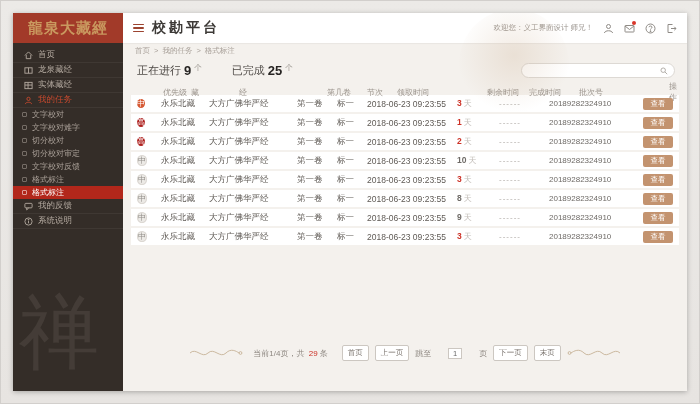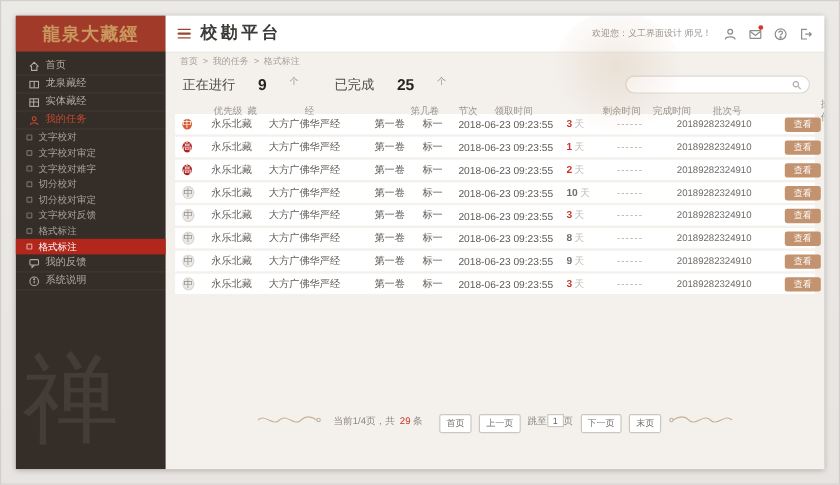--- a/index.html
+++ b/index.html
@@ -9,21 +9,21 @@
     font-family:"Liberation Sans","DejaVu Sans",sans-serif;
     -webkit-font-smoothing:antialiased;
   }
   .frame{position:absolute;inset:0;border:1px solid #d2cfcc;pointer-events:none;}
   .window{
     position:absolute;left:13px;top:13px;width:674px;height:378px;
     background:#f4f1ed;box-shadow:0 1px 5px rgba(0,0,0,.28);
     display:flex;overflow:hidden;
   }
   
-  .sidebar{width:125px;background:#342d28;flex:none;position:relative;display:flex;flex-direction:column;}
+  .sidebar{width:110px;background:#342d28;flex:none;position:relative;display:flex;flex-direction:column;}
   .logo{height:30px;background:#a23a29;color:#c9995f;display:flex;align-items:center;justify-content:center;
         font-family:"DejaVu Serif","Liberation Serif",serif;font-weight:bold;font-size:15px;letter-spacing:1px;flex:none;}
   .menu{margin-top:5px;color:#b4aaa0;}
   .s-item{height:14px;display:flex;align-items:center;gap:5px;padding-left:11px;font-size:8.5px;
           border-bottom:1px solid rgba(255,255,255,.055);cursor:default;}
   .s-item svg{width:9px;height:9px;flex:none;}
   .s-item.active{color:#c7492e;}
   .sub-item{height:13px;display:flex;align-items:center;gap:5px;padding-left:9px;font-size:8px;color:#aaa098;}
   .sub-item .dot{width:5px;height:5px;border:1px solid currentColor;border-radius:1px;opacity:.55;flex:none;box-sizing:border-box;}
   .sub-item.sel{background:#b2271b;color:#fff;}
@@ -38,21 +38,21 @@
   .burger span{display:block;height:1.6px;background:#9c4430;border-radius:1px;}
   .app-title{font-family:"DejaVu Serif","Liberation Serif",serif;font-weight:bold;font-size:14px;
         color:#3d3a37;letter-spacing:3px;margin-left:8px;}
   .top-right{margin-left:auto;display:flex;align-items:center;gap:9px;}
   .welcome{font-size:7.5px;color:#9a948e;}
   .tb-icon{width:12px;height:12px;position:relative;color:#8f8b86;cursor:pointer;display:flex;align-items:center;justify-content:center;}
   .tb-icon svg{width:11px;height:11px;}
   .badge{position:absolute;top:-1px;right:-1px;width:4px;height:4px;border-radius:50%;background:#d8352a;}
   .breadcrumb{height:15px;display:flex;align-items:center;gap:4px;padding:0 12px;font-size:7.5px;color:#a8a099;flex:none;}
   .statsrow{display:flex;align-items:center;padding:5px 12px 3px 14px;flex:none;}
-  .stat{font-family:"DejaVu Serif","Liberation Serif",serif;font-size:11px;color:#4e4a46;margin-right:30px;display:flex;align-items:flex-start;gap:16px;}
+  .stat{font-family:"DejaVu Serif","Liberation Serif",serif;font-size:11px;color:#4e4a46;margin-right:30px;display:flex;align-items:flex-start;}
   .stat b{font-size:13px;color:#262422;margin:0 3px;font-family:"Liberation Sans",sans-serif;}
   .stat .unit{font-size:7.5px;color:#96918b;}
   .search{margin-left:auto;width:140px;height:13px;border:1px solid #ddd9d4;border-radius:8px;background:#fff;
         display:flex;align-items:center;padding:0 6px;}
   .search input{flex:1;border:none;outline:none;background:transparent;font-size:8px;color:#666;min-width:0;}
   .search svg{width:8px;height:8px;color:#b0aba5;flex:none;}
   
   .table{padding:0 8px;flex:none;}
   .tgrid{display:grid;grid-template-columns:28px 48px 88px 40px 30px 90px 42px 50px 90px 1fr;align-items:center;}
   .thead{height:14px;font-size:8px;color:#9b948d;padding:0 2px;margin-left:30px;}
@@ -63,28 +63,28 @@
   .p-high{background:#ae1f1d;color:#fff;}
   .p-normal{background:#eceae6;color:#928e89;border:1px solid #dbd7d2;line-height:11px;}
   .remain .num{color:#6e6a66;font-weight:bold;}
   .remain .num.urgent{color:#cc3126;font-weight:bold;}
   .remain .unit{color:#c2bdb8;margin-left:2px;font-size:8px;}
   .dashes{color:#aeaaa5;font-size:8px;letter-spacing:1px;}
   .batch{font-size:8px;color:#6e6a66;}
   .view-btn{width:30px;height:12px;background:#c3936f;border:none;border-radius:2px;color:#fff;
         font-size:7.5px;line-height:12px;cursor:pointer;justify-self:center;padding:0;}
   
-  .pagination{position:absolute;left:0;right:0;bottom:30px;display:flex;align-items:flex-start;justify-content:center;gap:6px;font-size:8px;color:#8d8780;}
+  .pagination{position:absolute;left:0;right:0;bottom:30px;display:flex;align-items:center;justify-content:center;gap:6px;font-size:8px;color:#8d8780;}
   .ornament{color:#c6b29698;width:54px;height:10px;flex:none;}
   .ornament svg{width:54px;height:10px;display:block;}
   .ornament.flip svg{transform:scaleX(-1);}
   .pg-info{margin:0 8px 0 4px;}
   .pg-info .red{color:#cc3126;margin:0 2px;}
   .pg-btn{border:1px solid #ccc7c1;background:#fff;color:#77706a;font-size:7.5px;padding:2px 5px;border-radius:2px;cursor:pointer;font-family:inherit;}
-  .jump{display:flex;align-items:center;gap:0;}
+  .jump{display:flex;align-items:center;gap:17px;}
   .jump input{width:14px;height:11px;border:1px solid #ccc7c1;text-align:center;font-size:7.5px;color:#666;padding:0;background:#fff;box-sizing:border-box;}
 </style>
 </head>
 <body>
 
 <div class="frame"></div>
 <div class="window">
 
   <div class="sidebar">
     <div class="logo">龍泉大藏經</div>
@@ -115,24 +115,20 @@
             <circle cx="5" cy="3.2" r="1.8"></circle>
             <path d="M1.5,9 C1.5,6.3 8.5,6.3 8.5,9"></path>
           </svg>
         <span>我的任务</span>
       </div>
 
       <div>
         <div class="sub-item">
             <span class="dot"></span>
             <span>文字校对</span>
-          </div>
-        <div class="sub-item">
-            <span class="dot"></span>
-            <span>文字校对审定</span>
           </div>
         <div class="sub-item">
             <span class="dot"></span>
             <span>文字校对难字</span>
           </div>
         <div class="sub-item">
             <span class="dot"></span>
             <span>切分校对</span>
           </div>
         <div class="sub-item">

